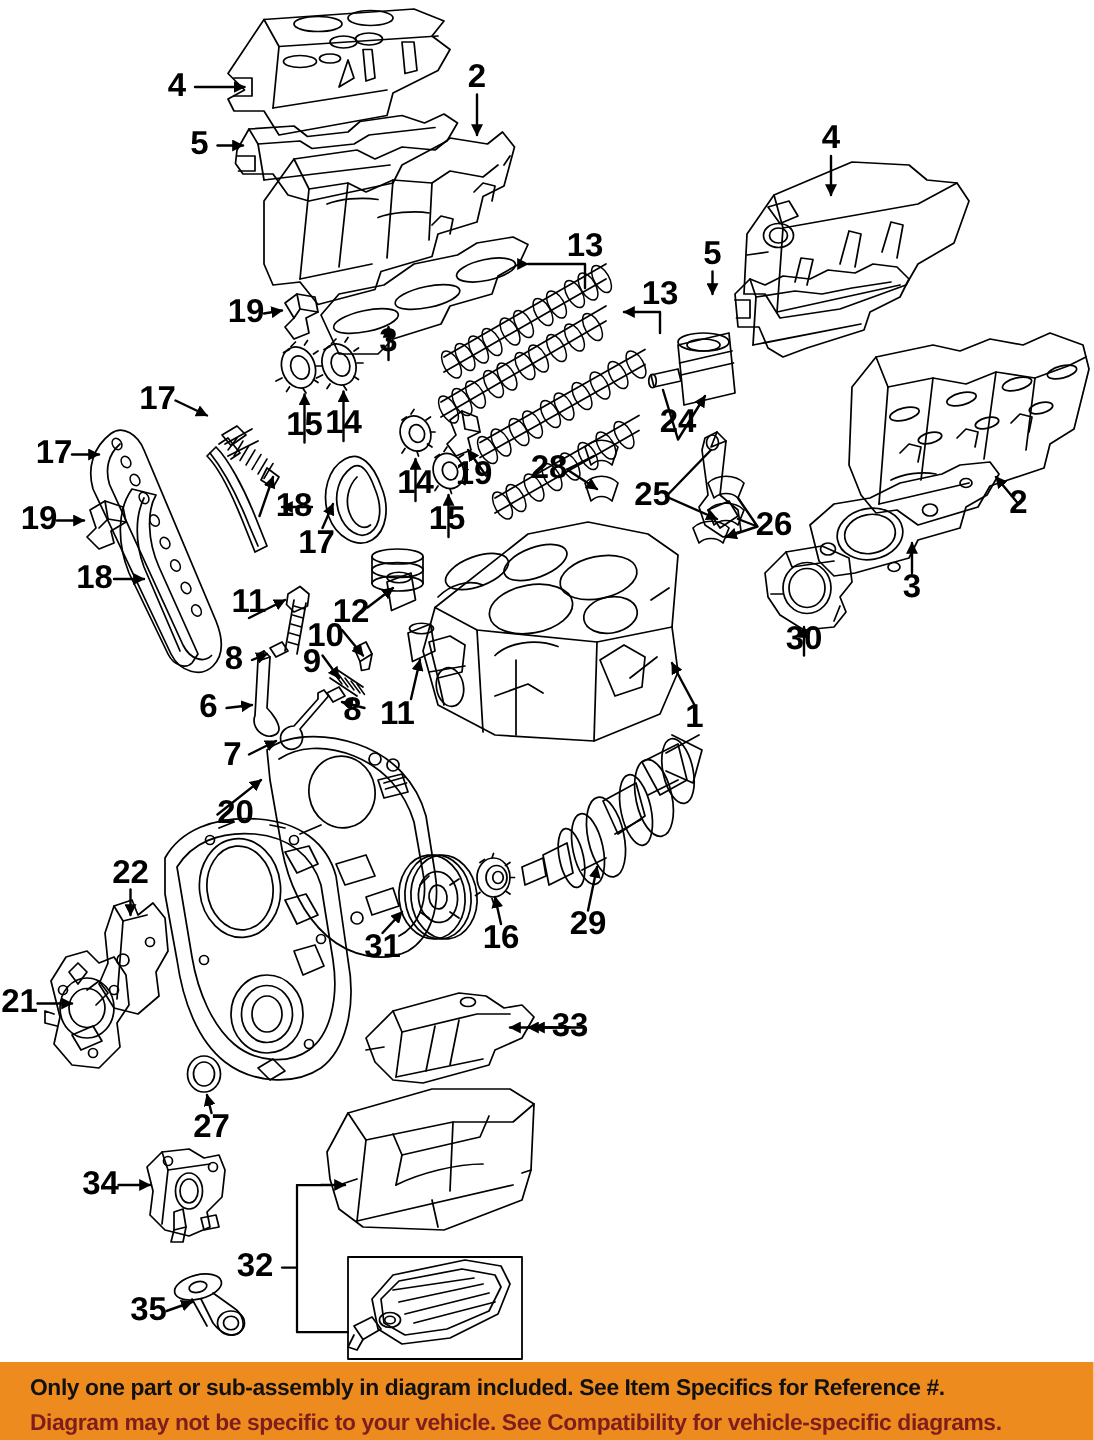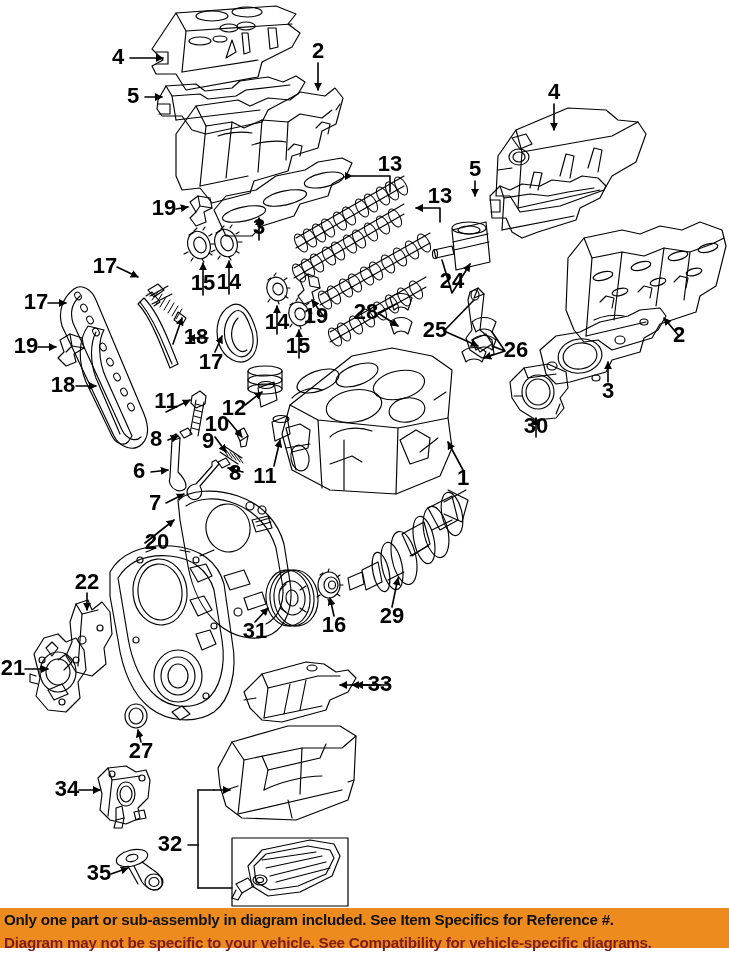--- a/index.html
+++ b/index.html
@@ -1,24 +1,24 @@
 <!DOCTYPE html>
 <html><head>
 <meta charset="utf-8">
 <title>Engine Parts Diagram</title>
 <style>
   html,body{margin:0;padding:0;background:#fff;}
   body{width:729px;height:960px;font-family:"Liberation Sans",sans-serif;overflow:hidden;}
   #sheet{position:relative;width:729px;height:960px;background:#fff;}
   #diagram{position:absolute;left:0;top:0;width:729px;height:908px;}
   .callout{font-family:"Liberation Sans",sans-serif;font-weight:bold;fill:#000;}
-  #banner{position:absolute;left:0;top:908px;width:729px;height:40px;
+  #banner{position:absolute;left:0;top:908px;width:729px;height:52px;
           background:#ED8B1E;display:flex;flex-direction:column;
-          align-items:flex-start;justify-content:flex-start;box-sizing:border-box;
-          padding:0 4px;}
+          align-items:flex-start;justify-content:flex-end;box-sizing:border-box;
+          padding:0 20px;}
   #banner .bline{color:#111;font-family:"Liberation Sans",sans-serif;
           font-weight:bold;font-size:15.2px;line-height:23px;white-space:nowrap;
           letter-spacing:-0.25px;}
 </style>
 </head>
 <body>
 
 <div id="sheet">
 
   <svg id="diagram" viewBox="0 0 729 908" xmlns="http://www.w3.org/2000/svg">

